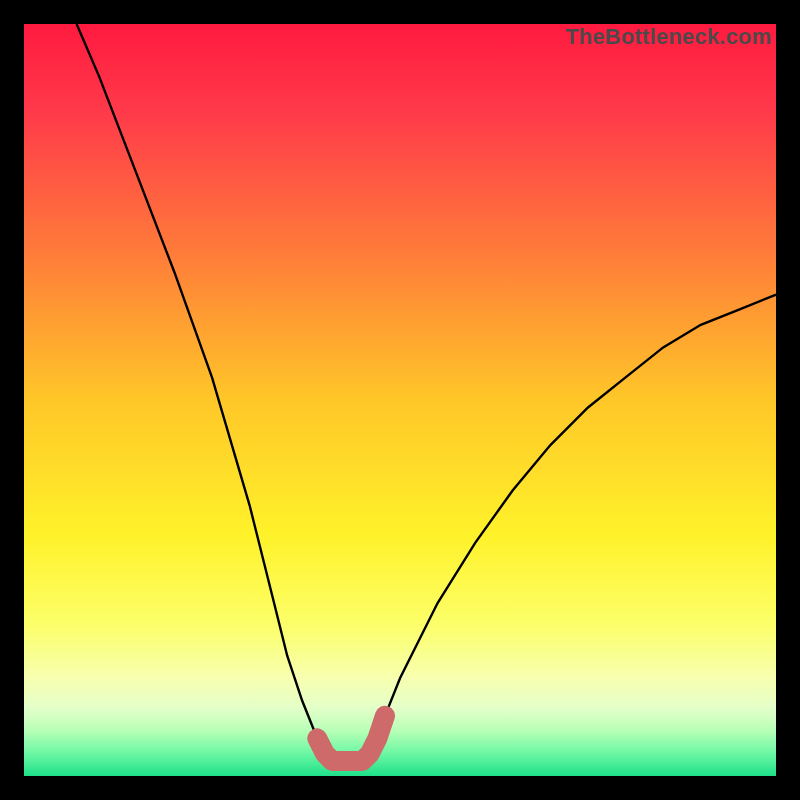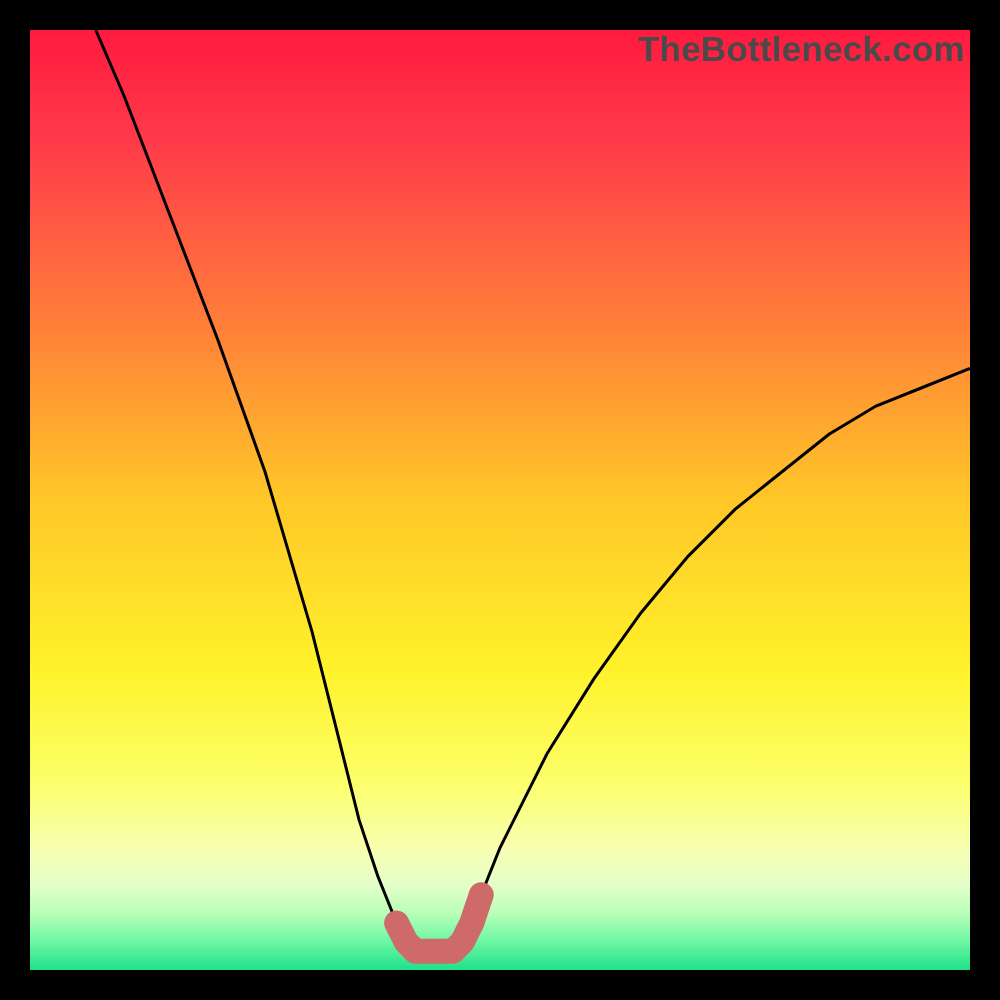--- a/index.html
+++ b/index.html
@@ -30,21 +30,21 @@
   }
   .curve {
     position: absolute;
     inset: 0;
   }
   .watermark {
     position: absolute;
     top: 24px;
     right: 28px;
     font-family: Arial, Helvetica, sans-serif;
-    font-size: 28px;
+    font-size: 22px;
     font-weight: 600;
     color: #4a4a4a;
     letter-spacing: 0.2px;
     user-select: none;
   }
 </style>
 </head>
 <body>
 
 <div class="frame">

